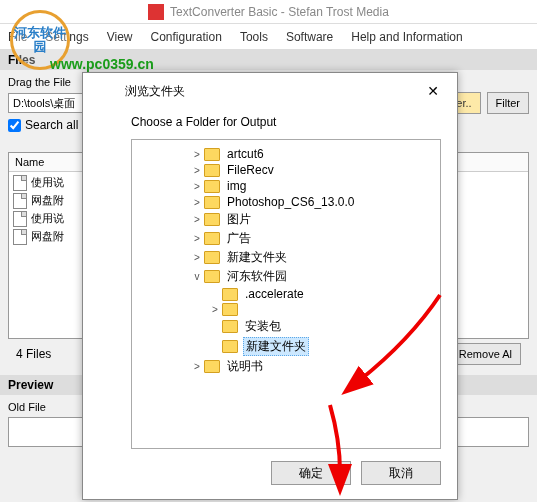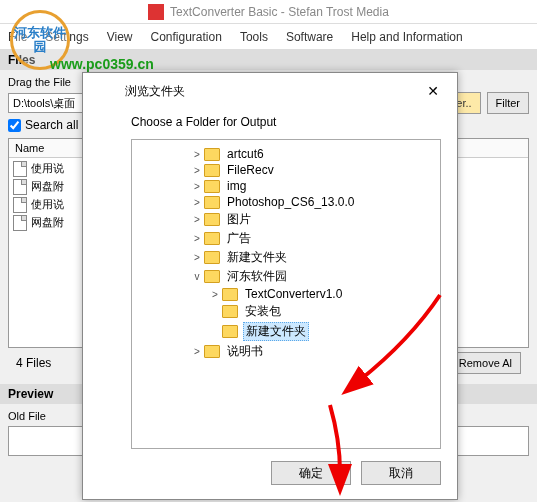--- a/index.html
+++ b/index.html
@@ -23,21 +23,21 @@
 .files-area { padding: 6px 8px; background: #f0f0f0; }
 .drag-row { display: flex; align-items: center; gap: 6px; margin-bottom: 4px; }
 .drag-label { font-size: 11px; }
 .path-input { flex: 1; height: 20px; border: 1px solid #999; padding: 0 4px; font-size: 11px; background: #fff; }
 .btn { height: 22px; border: 1px solid #999; background: #e8e8e8; padding: 0 8px; font-size: 11px; cursor: pointer; }
 .btn.folder { background: #fde9a8; color: #333; }
 .check-row { display: flex; align-items: center; gap: 4px; margin-bottom: 6px; }
 .check-row input { width: 13px; height: 13px; }
 
 .file-panels { display: flex; gap: 8px; }
-.file-list { border: 1px solid #999; background: #fff; height: 210px; }
+.file-list { border: 1px solid #999; background: #fff; height: 187px; margin-top: 14px; }
 .file-list.left { width: 90px; }
 .file-list.right { flex: 1; }
 .list-header { border-bottom: 1px solid #ccc; padding: 3px 6px; font-size: 11px; background: #fafafa; }
 .list-body { padding: 2px; }
 .file-item { display: flex; align-items: flex-start; gap: 4px; padding: 1px 2px; font-size: 11px; }
 .file-icon { width: 14px; height: 16px; background: #fff; border: 1px solid #888; position: relative; }
 .file-icon::before { content: ""; position: absolute; top: 0; right: 0; width: 4px; height: 4px; background: #ddd; border-left: 1px solid #888; border-bottom: 1px solid #888; }
 
 .status-row { display: flex; justify-content: space-between; align-items: center; padding: 4px 8px; }
 .status-row .btn { margin-left: 6px; }
@@ -204,23 +204,28 @@
         <span class="label">新建文件夹</span>
       </div>
       <div class="tree-item">
         <span class="indent" style="width:54px"></span>
         <span class="expander">v</span>
         <span class="folder-icon"></span>
         <span class="label">河东软件园</span>
       </div>
       <div class="tree-item">
         <span class="indent" style="width:72px"></span>
-        <span class="expander">&gt;</span>
-        <span class="folder-icon"></span>
-        <span class="label">TextConverterv1.0</span>
+        <span class="expander"></span>
+        <span class="folder-icon"></span>
+        <span class="label">.accelerate</span>
+      </div>
+      <div class="tree-item">
+        <span class="indent" style="width:72px"></span>
+        <span class="expander">&gt;</span>
+        <span class="folder-icon"></span>
       </div>
       <div class="tree-item">
         <span class="indent" style="width:72px"></span>
         <span class="expander"></span>
         <span class="folder-icon"></span>
         <span class="label">安装包</span>
       </div>
       <div class="tree-item selected">
         <span class="indent" style="width:72px"></span>
         <span class="expander"></span>

